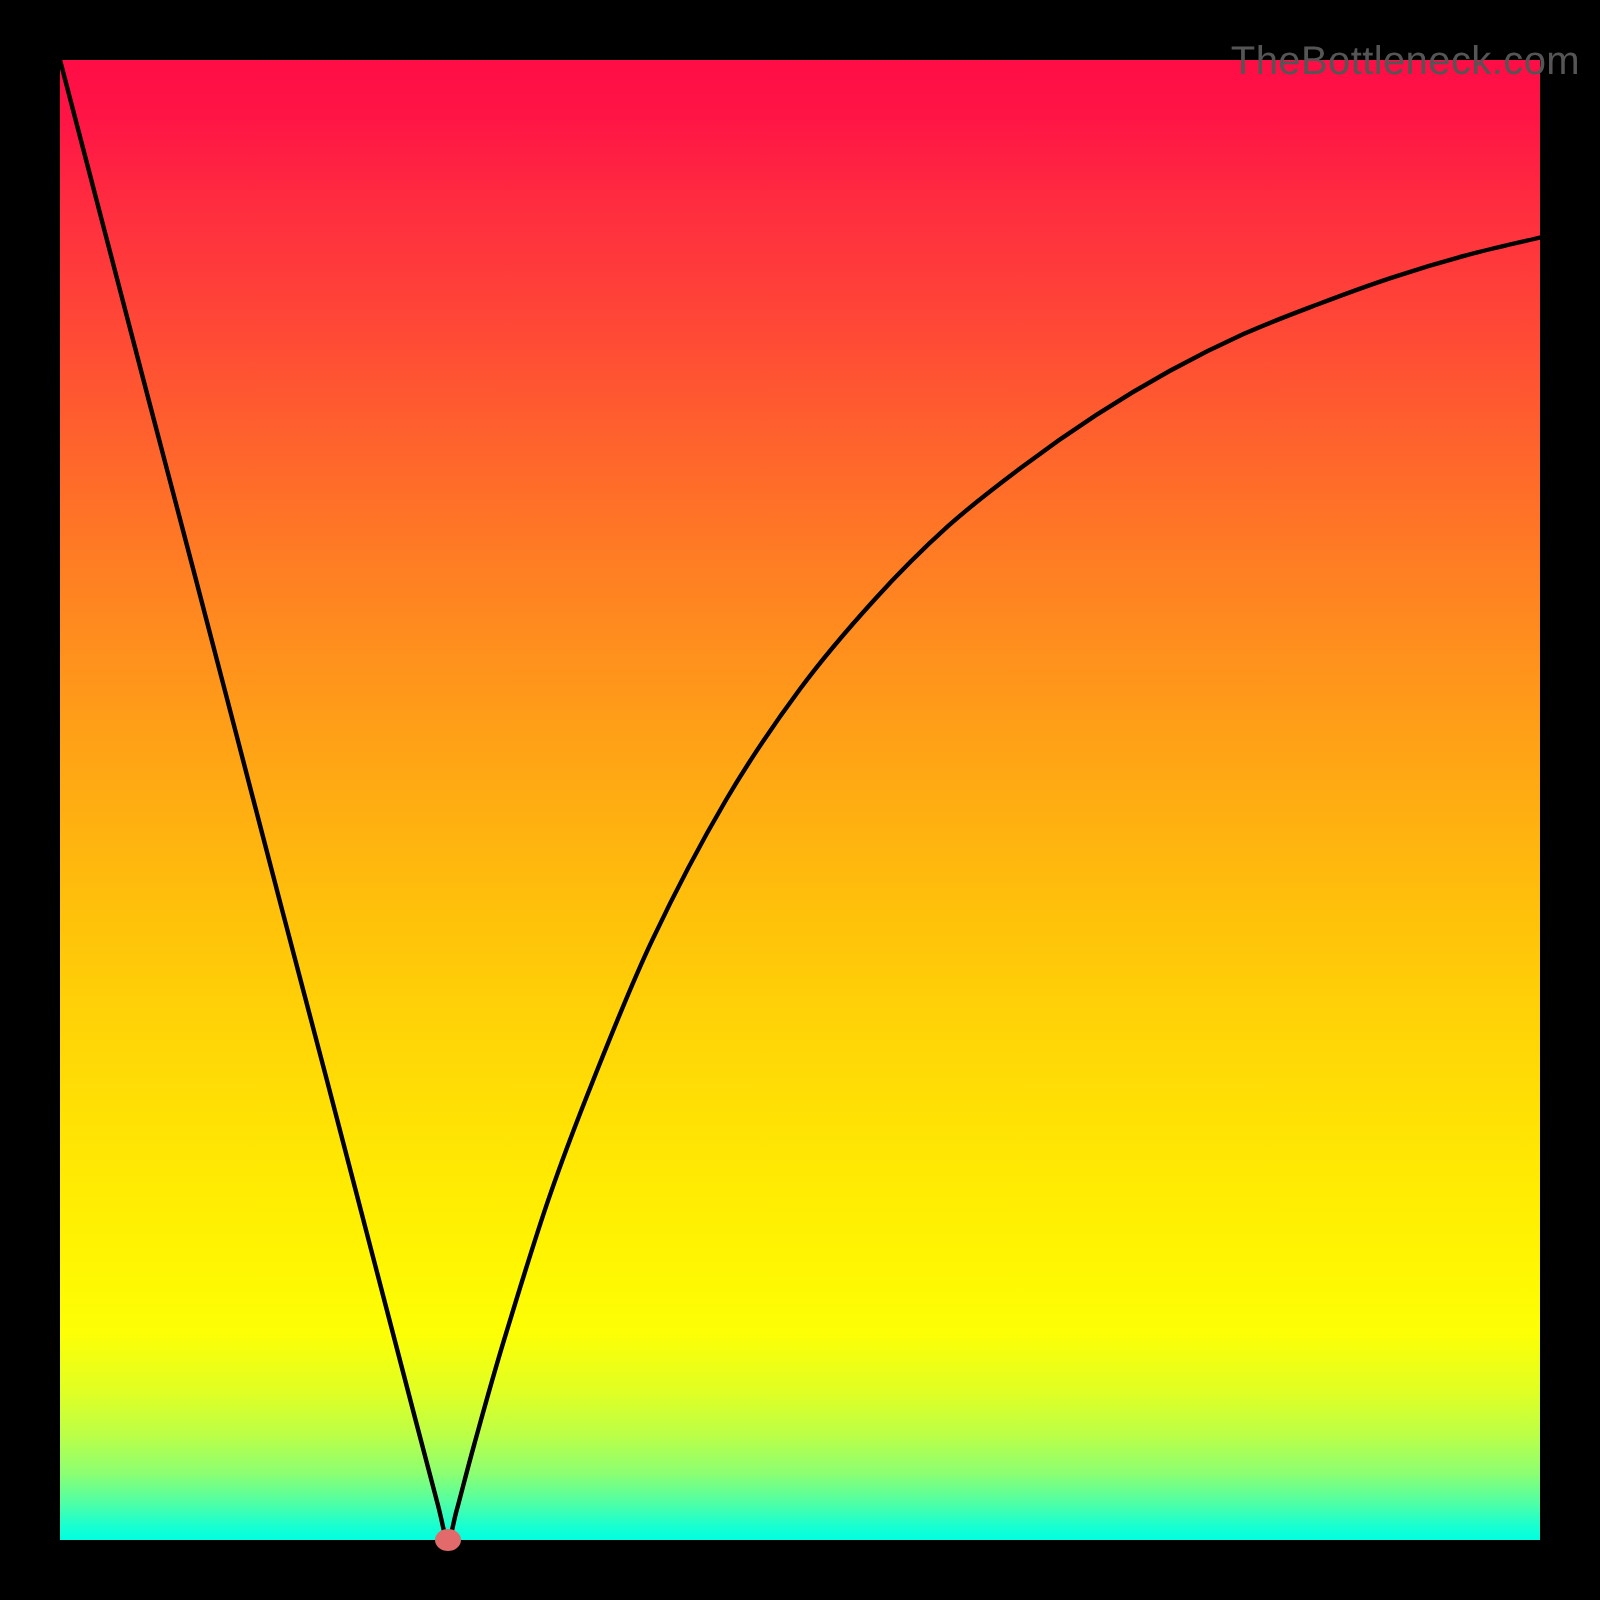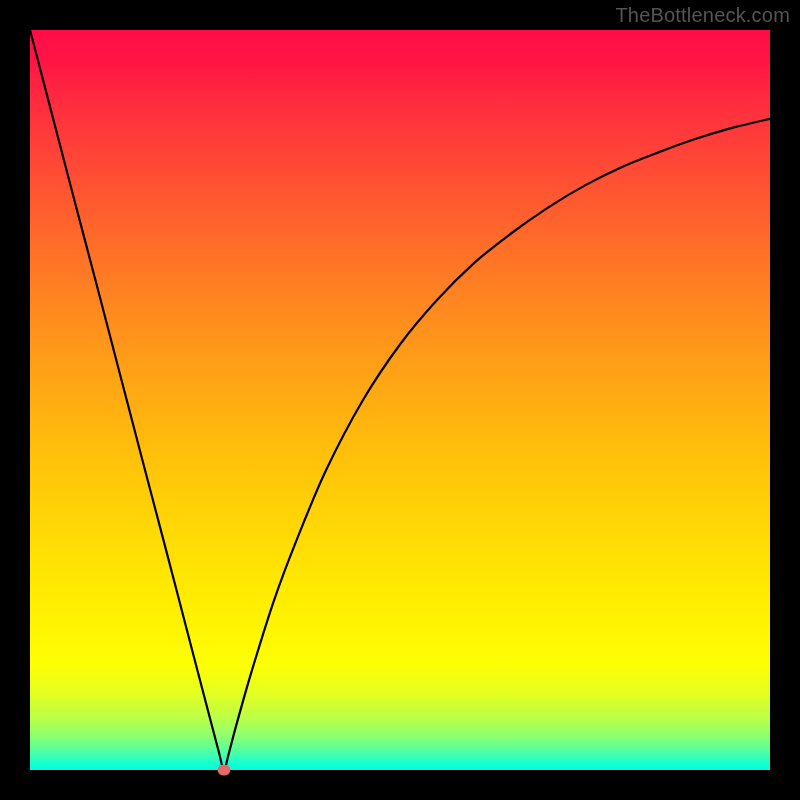--- a/index.html
+++ b/index.html
@@ -12,21 +12,21 @@
     font-family: Arial, Helvetica, sans-serif;
   }
   .frame {
     width: 800px;
     height: 800px;
     position: relative;
     background: #000;
   }
   .watermark {
     position: absolute;
-    top: 4px;
+    top: 20px;
     right: 10px;
     color: #555;
     font-size: 20px;
     font-weight: 500;
     z-index: 50;
     pointer-events: none;
     letter-spacing: 0.2px;
   }
   .plot-area {
     position: absolute;

